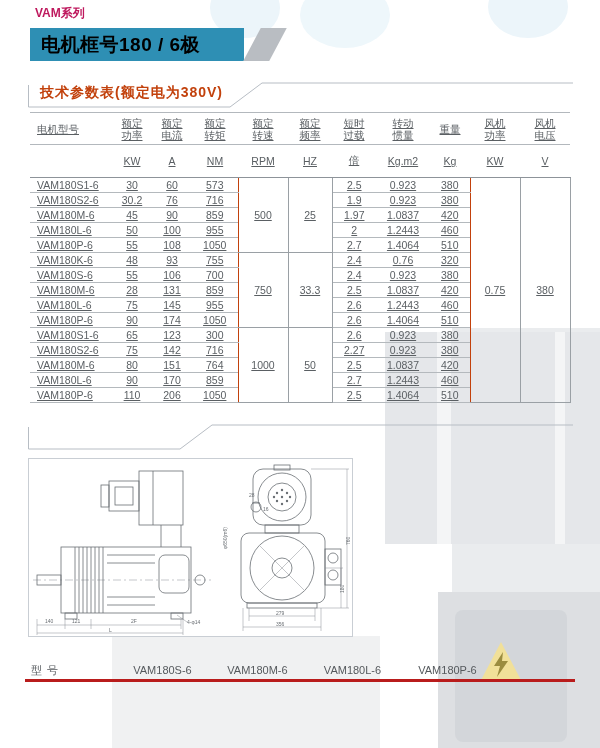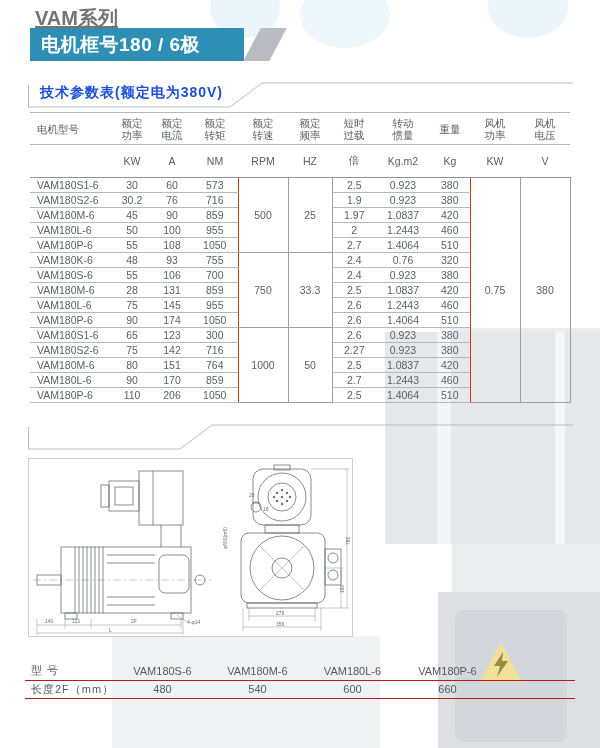--- a/index.html
+++ b/index.html
@@ -15,56 +15,56 @@
   .bg-shape { position:absolute; }
   .bg-band   { left:452px; top:328px; width:148px; height:420px; background:#eaecee; }
   .bg-motor1 { left:385px; top:332px; width:215px; height:212px; background:#e5e7ea; }
   .bg-stripe { position:absolute; top:0; width:14px; height:100%; background:#f4f5f6; }
   .bg-box    { left:438px; top:592px; width:162px; height:156px; background:#dddfe2; }
   .bg-box-inner { position:absolute; left:17px; top:18px; width:112px; height:132px;
                   background:#d3d6da; border-radius:8px; }
   .bg-left   { left:112px; top:636px; width:268px; height:112px; background:#f0f1f2; }
   .warn-tri  { position:absolute; left:40px; top:48px; }
   
-  .series { position:absolute; left:35px; top:5px; font-size:20px; font-weight:600; color:#737373;text-decoration:underline; }
+  .series { position:absolute; left:35px; top:5px; font-size:12px; font-weight:600; color:#be185d; }
   .banner { position:absolute; left:30px; top:28px; width:214px; height:33px;
-            background:#2e8fb4; color:#ffffff; font-size:19px; font-weight:bold;
+            background:#2e8fb4; color:#000000; font-size:19px; font-weight:bold;
             line-height:33px; padding-left:11px; letter-spacing:0.5px; }
   .banner-slash { position:absolute; left:252px; top:28px; width:26px; height:33px;
             background:#b9bdc2; transform:skewX(-28deg); }
   
-  .sec-title { position:absolute; font-size:14px; font-weight:bold; color:#1d4ed8; letter-spacing:1px; }
+  .sec-title { position:absolute; font-size:14px; font-weight:bold; color:#c2410c; letter-spacing:1px; }
   .sec1-title { left:40px; top:84px; }
   .sec2-title { left:40px; top:426px; }
   .tab-line { position:absolute; left:28px; width:545px; height:28px; }
   .tab1 { top:80px; } .tab2 { top:422px; }
   
   .spec-wrap { position:absolute; left:30px; top:112px; }
   table.spec { border-collapse:collapse; table-layout:fixed; width:540px;
-               font-size:10.5px; color:#5a5f63; }
+               font-size:10.5px; color:#5a5f63;text-decoration:underline; }
   table.spec td { height:15px; text-align:center; overflow:hidden; white-space:nowrap; }
   table.spec td.hname { white-space:pre-line; height:32px; line-height:12px;
                border-top:1px solid #b3b8bd; border-bottom:1px solid #b3b8bd; }
   table.spec td.hunit { height:33px; border-bottom:1px solid #8d9399; }
   table.spec td.b { border-bottom:1px solid #b4b9bd; }
   table.spec td.m { border-left:1px solid #c2410c; border-right:1px solid #9aa0a5;
                border-bottom:1px solid #9aa0a5; background:transparent; }
   table.spec td.model { text-align:left; padding-left:7px; }
   
   .panel { position:absolute; left:28px; top:458px; width:325px; height:179px;
            border:1px solid #c9ced4; }
   .panel svg { position:absolute; }
   .dwg-stroke { stroke:#6a6f74; stroke-width:0.8; fill:none; }
   .dim-stroke { stroke:#8a8f94; stroke-width:0.5; fill:none; }
   .dim-text  { font-family:"Liberation Sans", sans-serif; font-size:5px; fill:#6a6f74; }
   
   .dim-wrap { position:absolute; left:25px; top:662px; }
   table.dim { border-collapse:collapse; table-layout:fixed; width:550px;
               font-size:11px; color:#55595d; }
-  table.dim td { height:18px; text-align:center; border-bottom:1px solid #b91c1c;
+  table.dim td { height:18px; text-align:center; border-bottom:3px solid #b91c1c;
               overflow:hidden; white-space:nowrap; }
   table.dim td.lbl { text-align:left; padding-left:6px; letter-spacing:1px; }
 </style>
 </head>
 <body>
 
 <div class="page">
 
   <div class="bubble" style="left:210px;top:-22px;width:70px;height:60px;"></div>
   <div class="bubble" style="left:300px;top:-18px;width:90px;height:66px;background:#eef7fb;"></div>
@@ -418,25 +418,17 @@
         </colgroup>
         <tbody>
           <tr>
             <td class="lbl">型  号</td>
             <td>VAM180S-6</td>
             <td>VAM180M-6</td>
             <td>VAM180L-6</td>
             <td>VAM180P-6</td>
             <td></td>
           </tr>
-          <tr>
-            <td class="lbl">长度2F（mm）</td>
-            <td>480</td>
-            <td>540</td>
-            <td>600</td>
-            <td>660</td>
-            <td></td>
-          </tr>
         </tbody>
       </table>
   </div>
 
 </div>
 
 </body></html>

